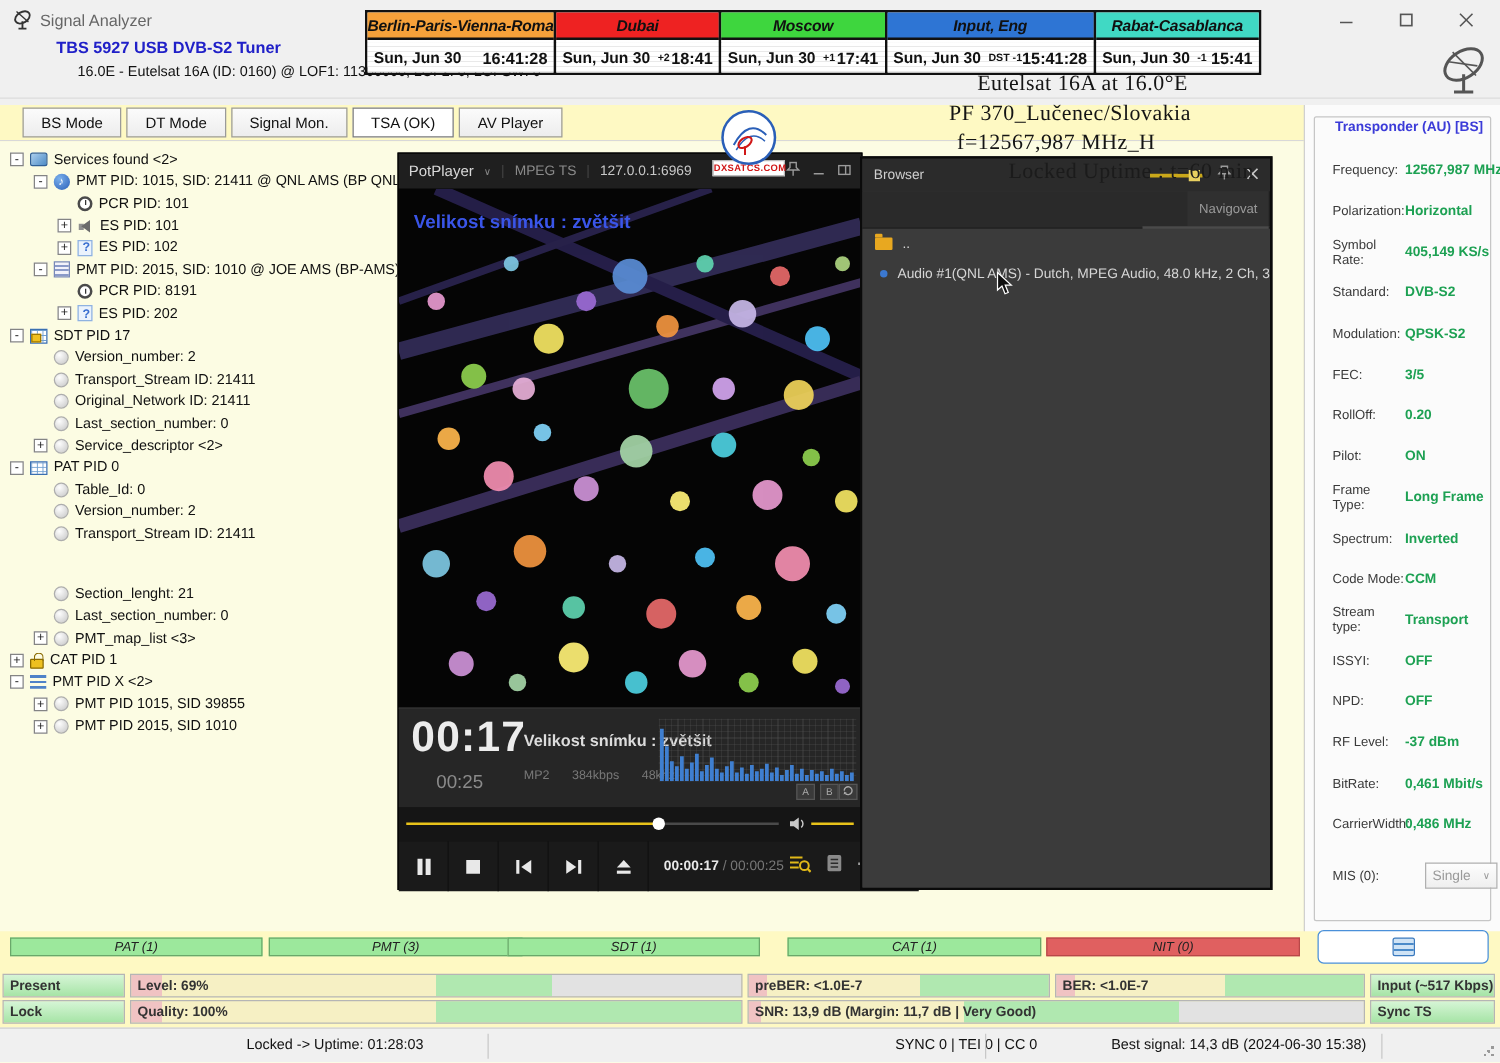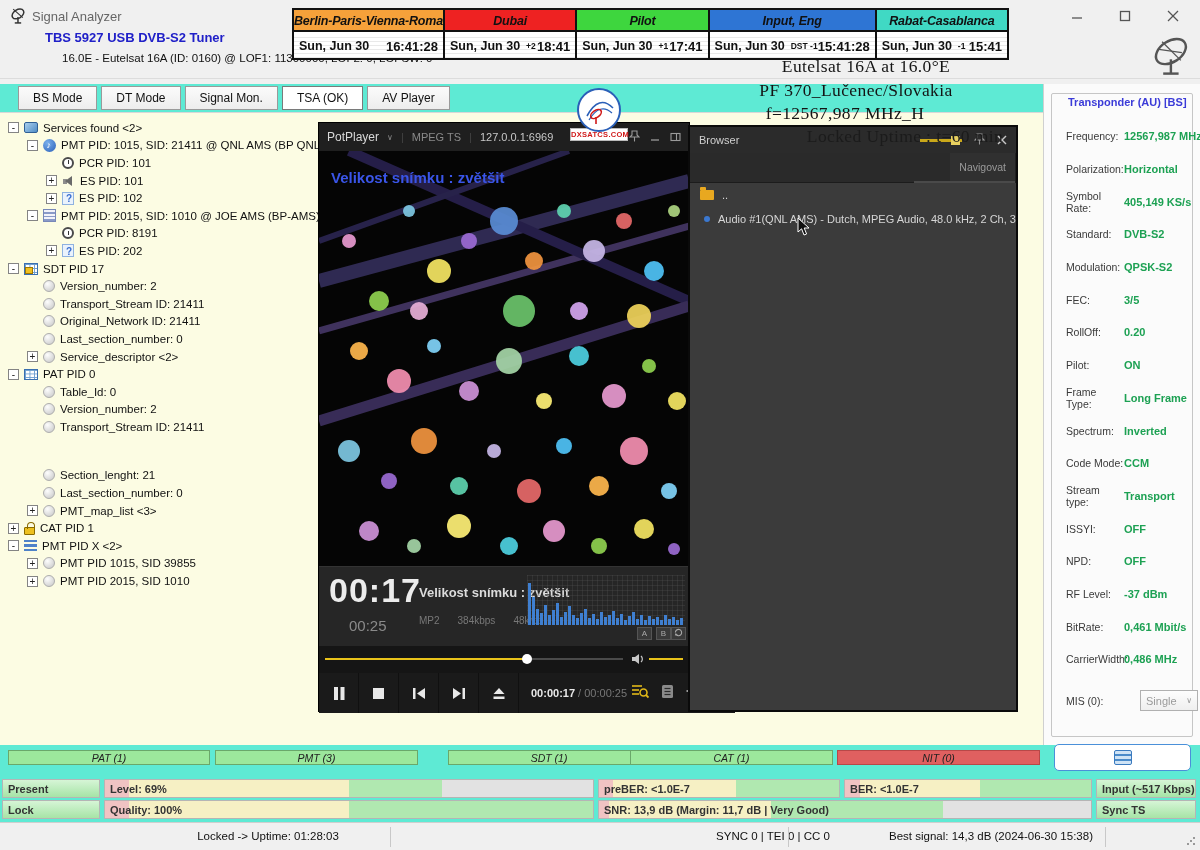--- a/index.html
+++ b/index.html
@@ -1,17 +1,17 @@
 <!DOCTYPE html>
 <html><head>
 <meta charset="utf-8">
 <style>
   * { margin:0; padding:0; box-sizing:border-box; cursor:default; }
   html,body { width:1200px; height:850px; font-family:"Liberation Sans",sans-serif; }
-  #app { position:relative; width:1200px; height:850px; background:#5eead4; overflow:hidden; }
+  #app { position:relative; width:1200px; height:850px; background:#fef9c3; overflow:hidden; }
 
   
   .header { position:absolute; left:0; top:0; width:1200px; height:84px; background:#f0f0f0; }
   .app-title { position:absolute; left:32px; top:9px; font-size:13px; color:#666; }
   .app-icon { position:absolute; left:10px; top:7px; }
   .winbtns { position:absolute; right:14px; top:6px; display:flex; gap:22px; }
   .winbtn { width:26px; height:20px; display:flex; align-items:center; justify-content:center; }
   .tuner-name { position:absolute; left:45px; top:30px; font-size:13px; font-weight:bold; color:#2020c8; }
   .tuner-details { position:absolute; left:62px; top:52px; font-size:11.5px; color:#111; }
   .hdr-sep { position:absolute; left:0; top:78px; width:1200px; height:1px; background:#dcdcdc; }
@@ -221,21 +221,21 @@
         <div class="ccol">
           <div class="chead" style="background: rgb(238, 34, 34);">Dubai</div>
           <div class="ctime">
             <span>Sun, Jun 30</span>
             <span class="ctz">+2</span>
             <span class="cspace"></span>
             <span class="ctimeval">18:41</span>
           </div>
         </div>
         <div class="ccol">
-          <div class="chead" style="background: rgb(62, 214, 62);">Pilot</div>
+          <div class="chead" style="background: rgb(62, 214, 62);">Moscow</div>
           <div class="ctime">
             <span>Sun, Jun 30</span>
             <span class="ctz">+1</span>
             <span class="cspace"></span>
             <span class="ctimeval">17:41</span>
           </div>
         </div>
         <div class="ccol">
           <div class="chead" style="background: rgb(46, 117, 212);">Input, Eng</div>
           <div class="ctime">
@@ -761,21 +761,21 @@
 
   <div class="cursor" style="left:797px; top:217px;">
     <svg width="14" height="20" viewBox="0 0 14 20">
         <path d="M1 1 L1 15 L4.6 11.8 L7 18 L9.6 17 L7.2 11 L12 11 Z" fill="#111" stroke="#fff" stroke-width="1"></path>
       </svg>
   </div>
 
   <div class="pidrow">
       <div class="pidbar" style="left: 8px; width: 202px; background: rgb(156, 232, 156); border-color: rgb(106, 168, 106);">PAT (1)</div>
       <div class="pidbar" style="left: 215px; width: 203px; background: rgb(156, 232, 156); border-color: rgb(106, 168, 106);">PMT (3)</div>
-      <div class="pidbar" style="left: 448px; width: 202px; background: rgb(156, 232, 156); border-color: rgb(106, 168, 106);">SDT (1)</div>
+      <div class="pidbar" style="left: 406px; width: 202px; background: rgb(156, 232, 156); border-color: rgb(106, 168, 106);">SDT (1)</div>
       <div class="pidbar" style="left: 630px; width: 203px; background: rgb(156, 232, 156); border-color: rgb(106, 168, 106);">CAT (1)</div>
       <div class="pidbar" style="left: 837px; width: 203px; background: rgb(224, 96, 96); border-color: rgb(184, 72, 72);">NIT (0)</div>
     </div>
   <div class="bluebtn">
     <span class="drive-icon"></span>
   </div>
 
   <div class="sbox bg-green" style="left:2px;    top:779px; width:98px;">Present</div>
   <div class="sbox bg-level" style="left:104px;  top:779px; width:490px;">Level: 69%</div>
   <div class="sbox bg-preber" style="left:598px;  top:779px; width:242px;">preBER: &lt;1.0E-7</div>

